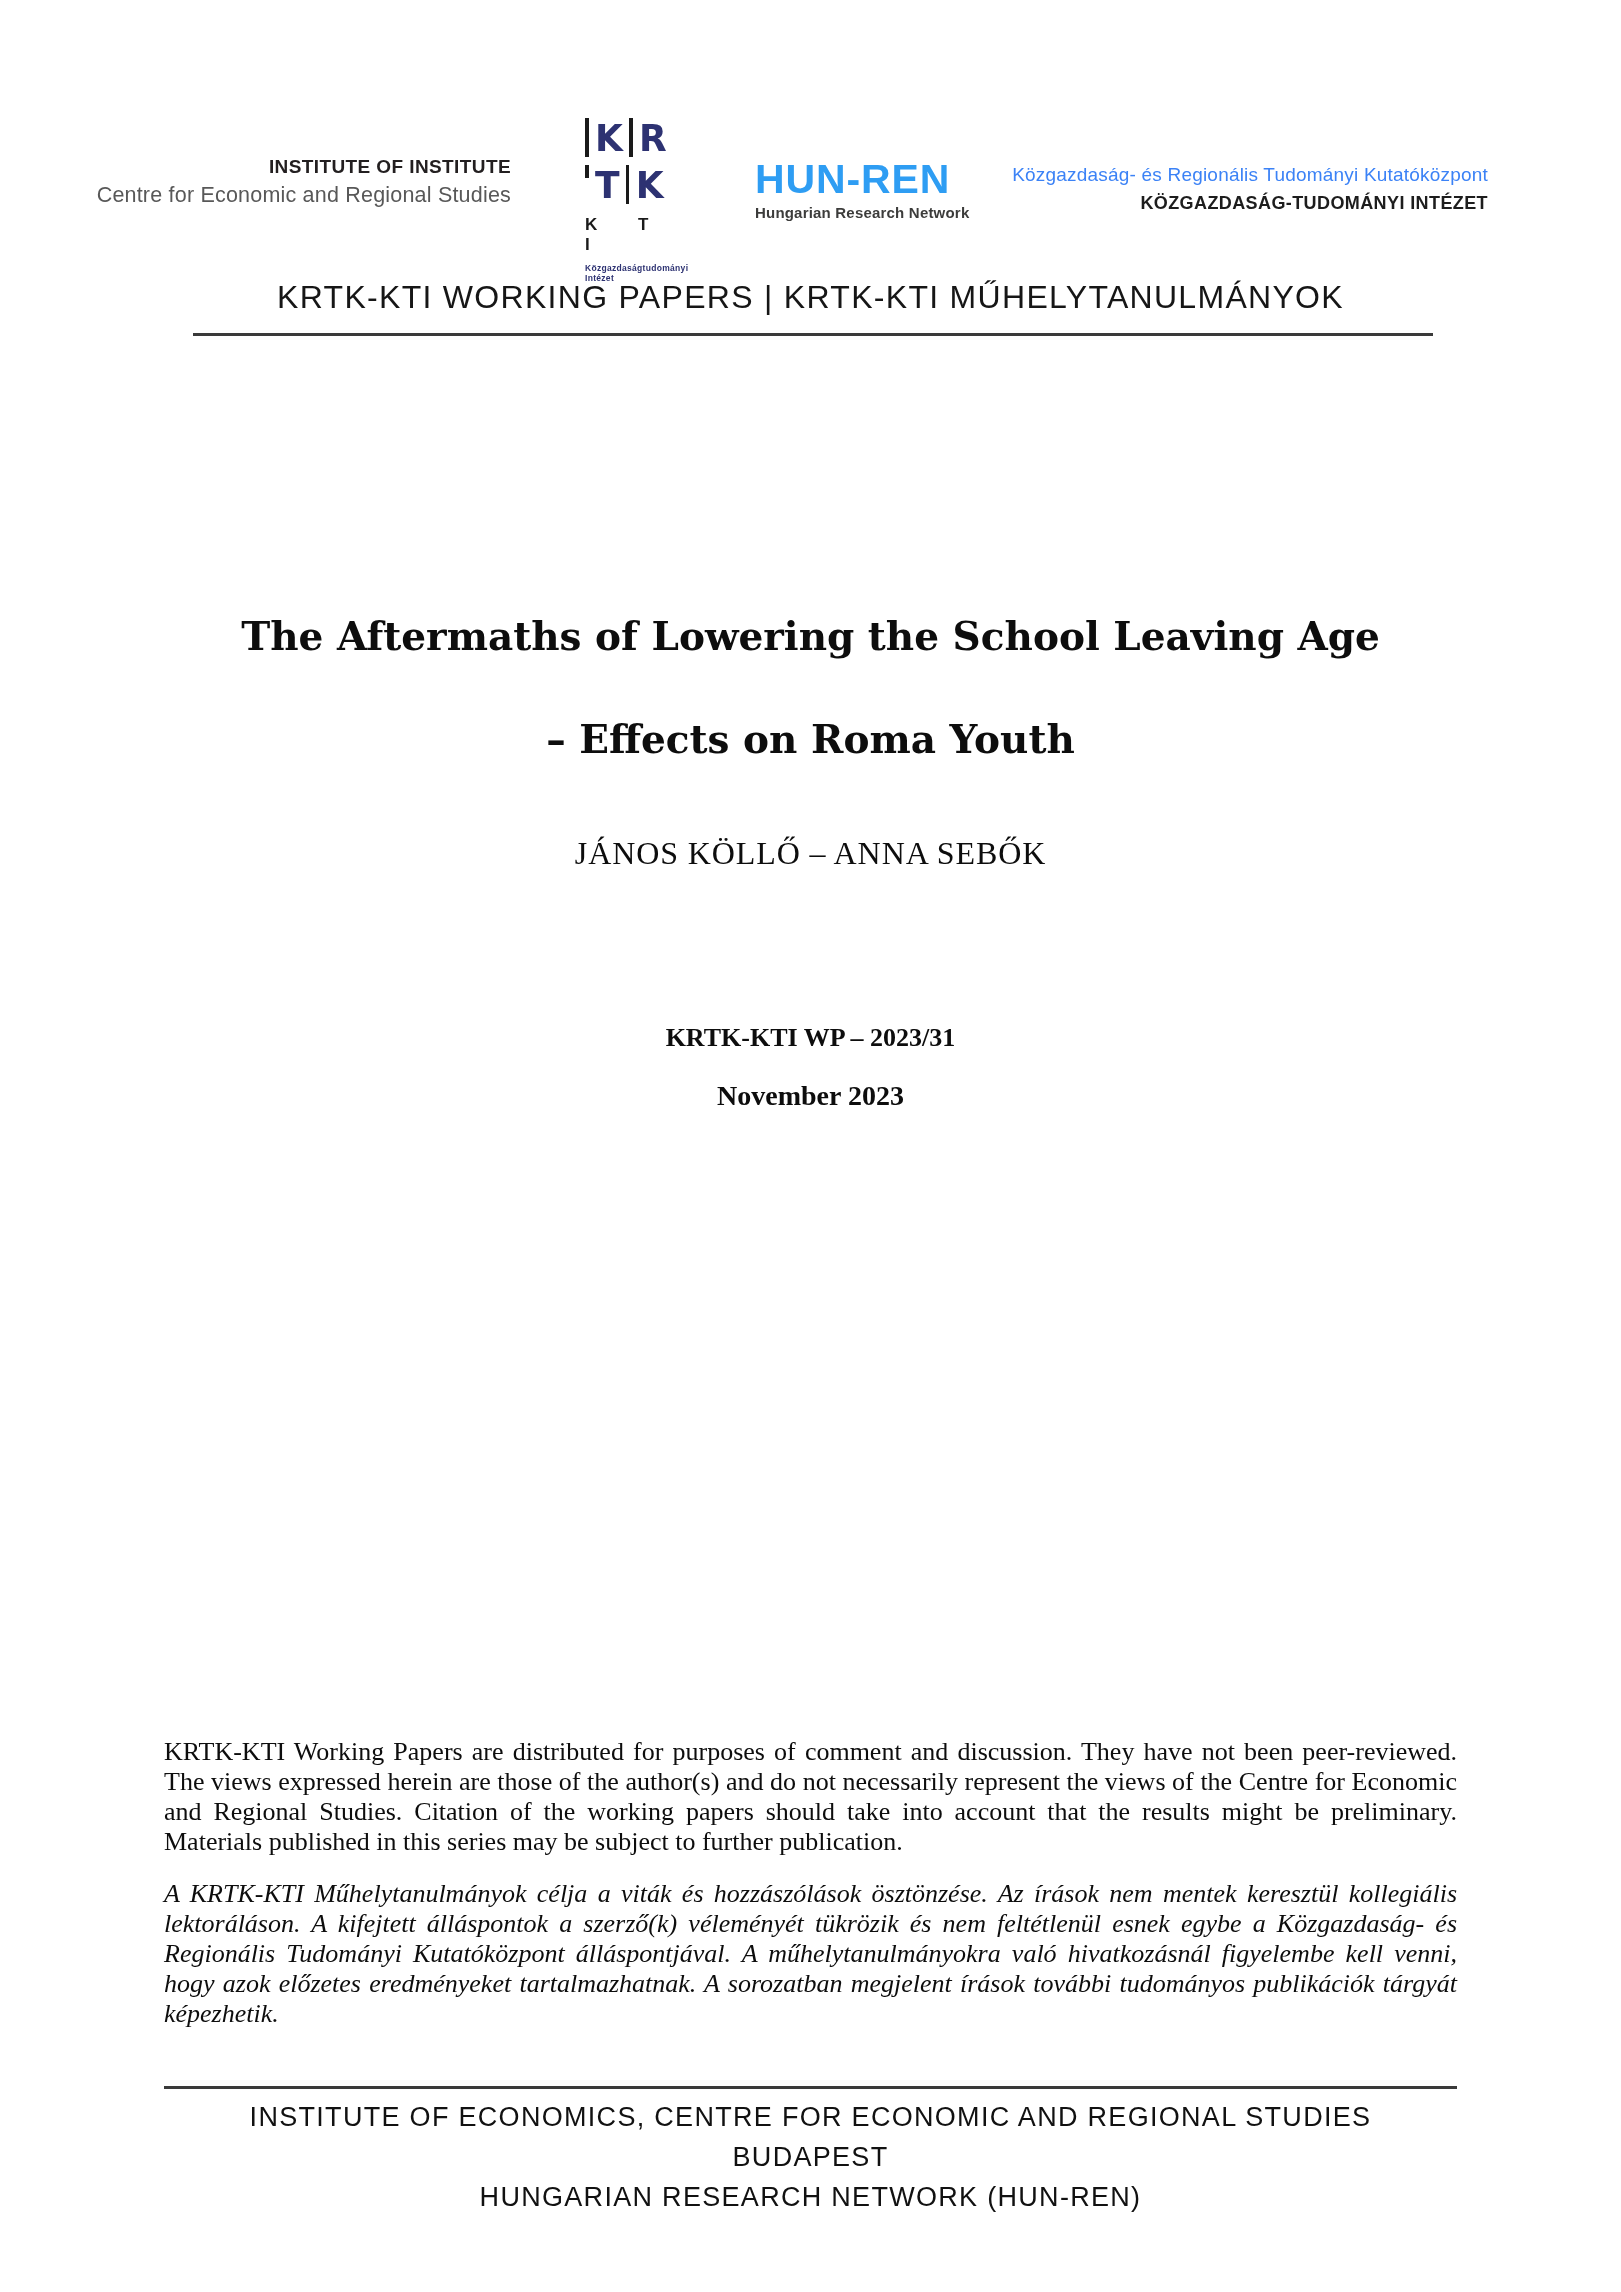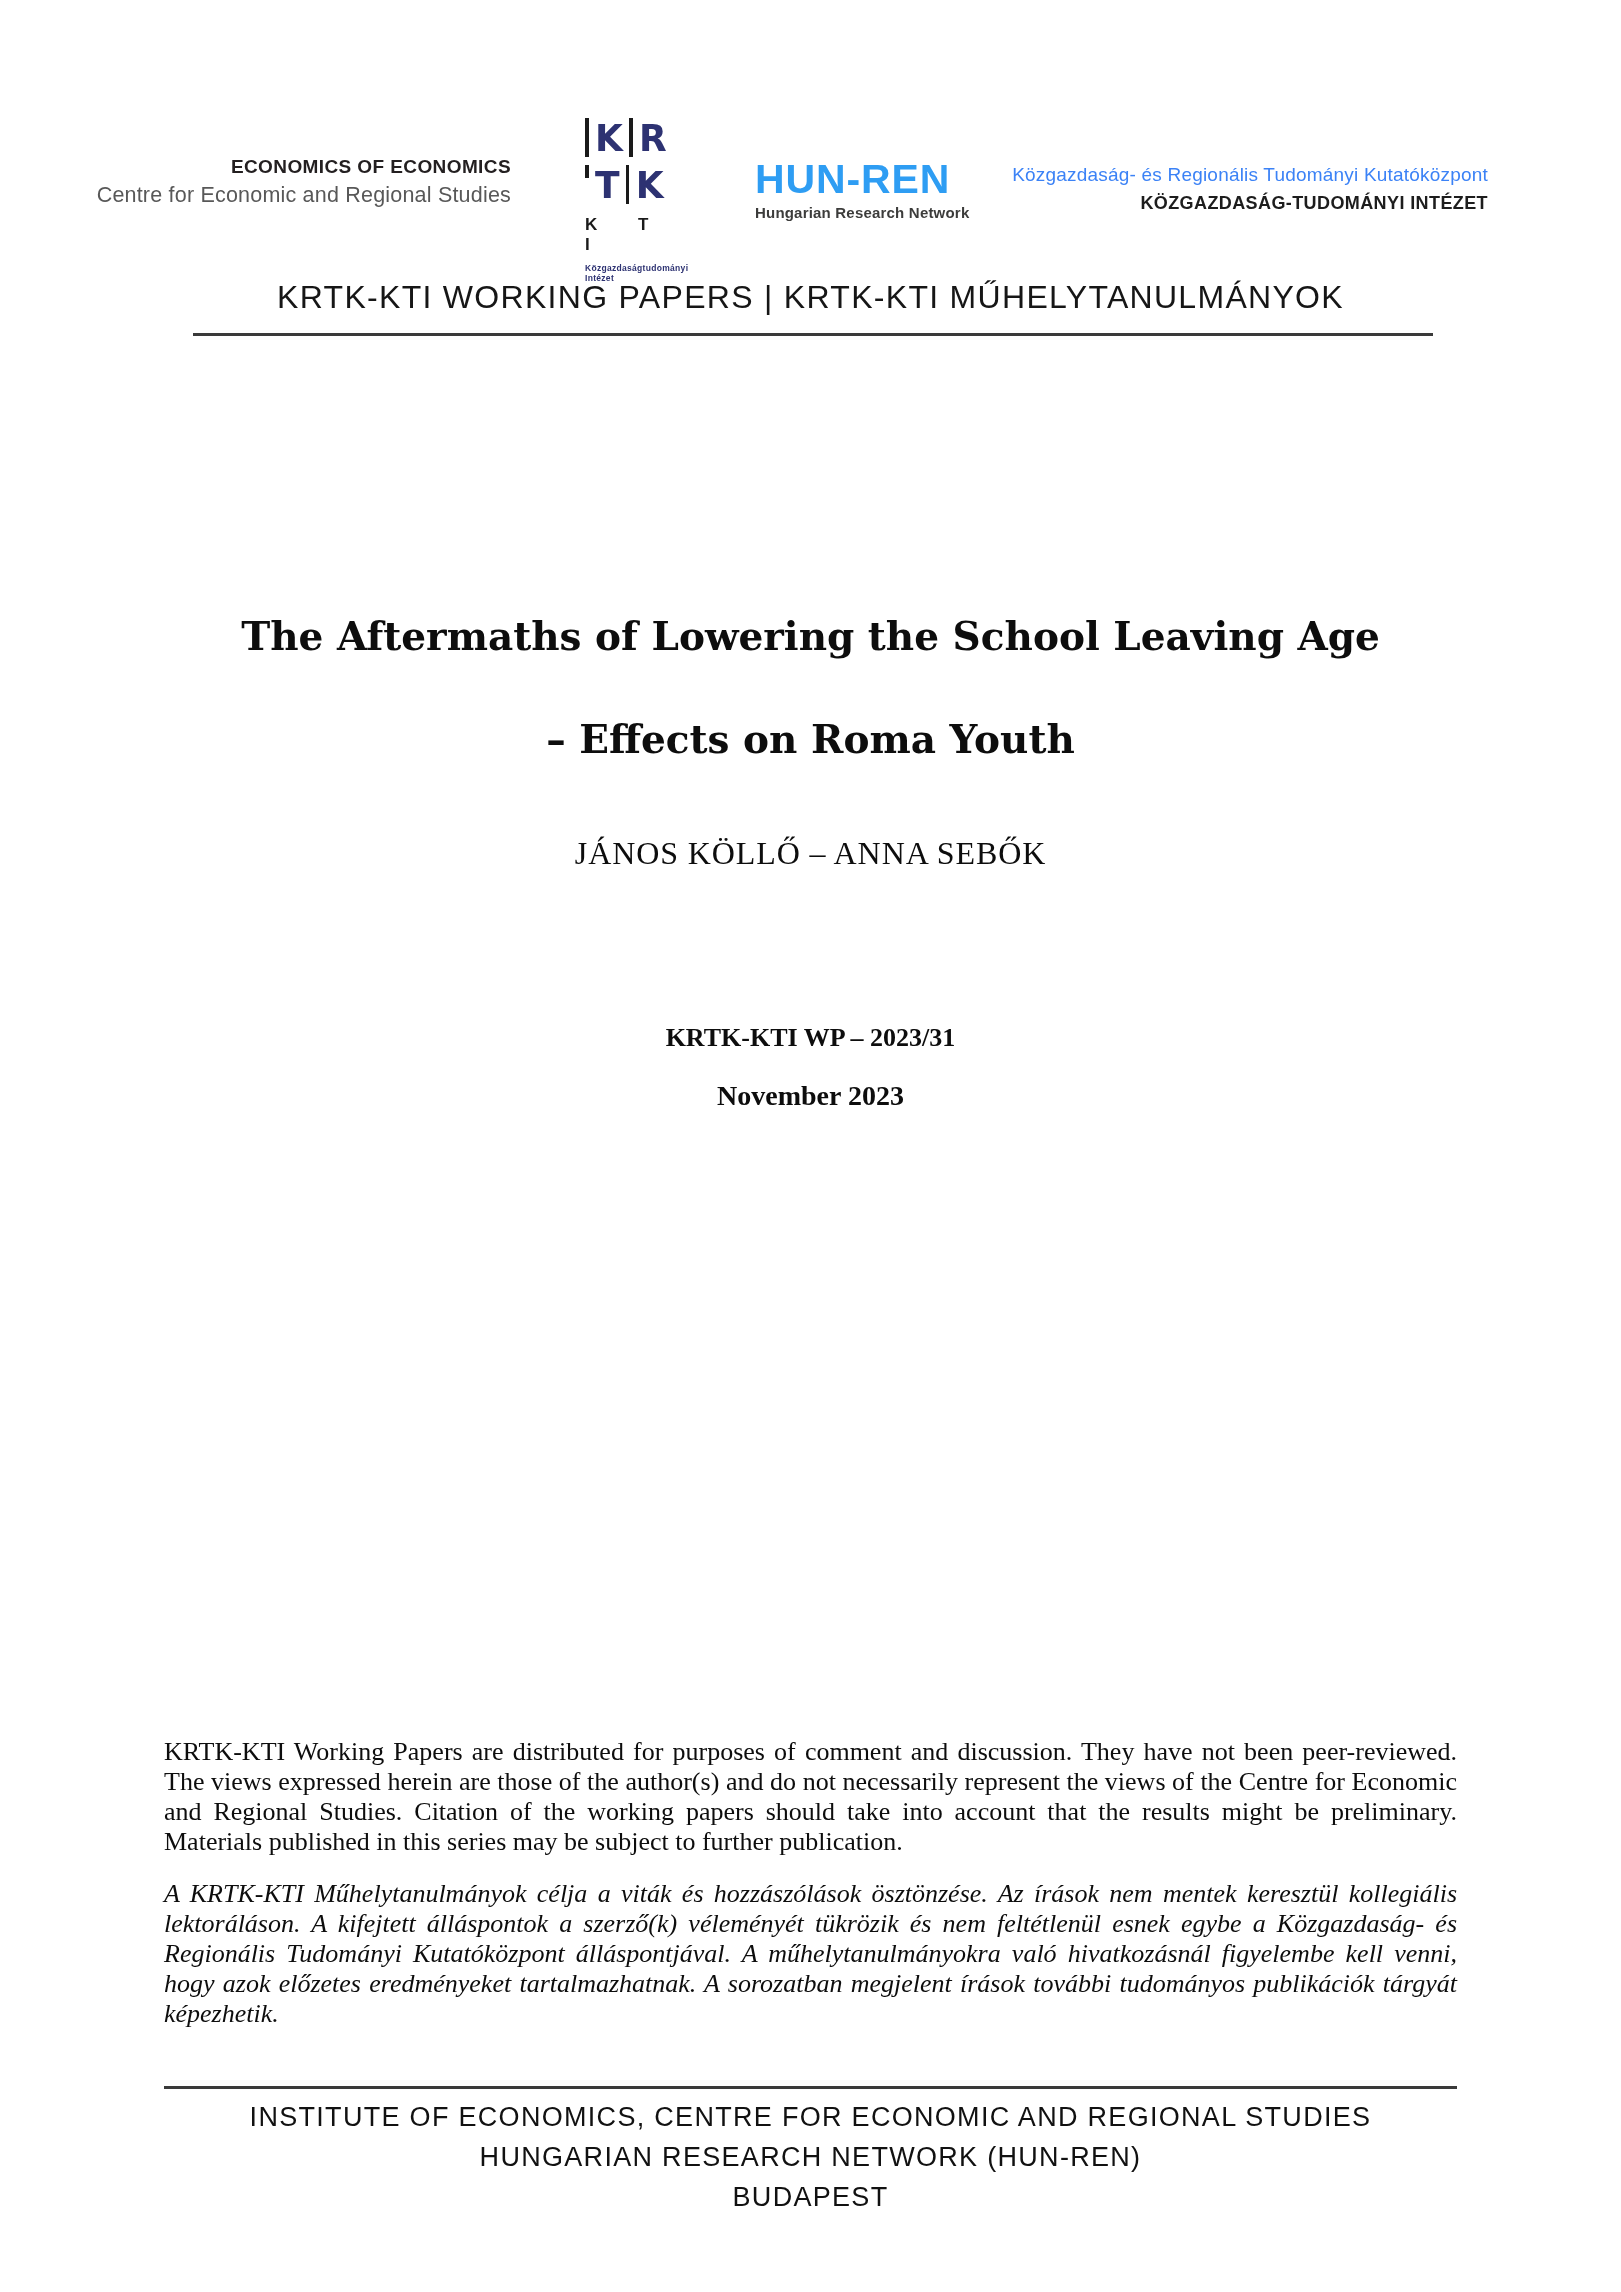--- a/index.html
+++ b/index.html
@@ -120,21 +120,21 @@
     text-align: center; font-size: 27px; color: #111111;
     letter-spacing: 1.3px; line-height: 40px;
   }
 </style>
 </head>
 <body>
 
 <div class="page">
 
   <div class="hdr-left">
-    <div class="l1">ECONOMICS OF ECONOMICS</div>
+    <div class="l1">INSTITUTE OF INSTITUTE</div>
     <div class="l2">Centre for Economic and Regional Studies</div>
   </div>
 
   <div class="krtk-logo">
     <div class="krtk-grid">
       <div class="krtk-row">
         <span class="kbar"></span>
         <span class="kletter">K</span>
         <span class="kbar"></span>
         <span class="kletter">R</span>
@@ -177,18 +177,18 @@
   <div class="wp-date">November 2023</div>
 
   <div class="disclaimer">
     <p>KRTK-KTI Working Papers are distributed for purposes of comment and discussion. They have not been peer-reviewed. The views expressed herein are those of the author(s) and do not necessarily represent the views of the Centre for Economic and Regional Studies. Citation of the working papers should take into account that the results might be preliminary. Materials published in this series may be subject to further publication.</p>
     <p>A KRTK-KTI Műhelytanulmányok célja a viták és hozzászólások ösztönzése. Az írások nem mentek keresztül kollegiális lektoráláson. A kifejtett álláspontok a szerző(k) véleményét tükrözik és nem feltétlenül esnek egybe a Közgazdaság- és Regionális Tudományi Kutatóközpont álláspontjával. A műhelytanulmányokra való hivatkozásnál figyelembe kell venni, hogy azok előzetes eredményeket tartalmazhatnak. A sorozatban megjelent írások további tudományos publikációk tárgyát képezhetik.</p>
   </div>
 
   <div class="rule-bottom"></div>
   <div class="footer">
     <div>INSTITUTE OF ECONOMICS, CENTRE FOR ECONOMIC AND REGIONAL STUDIES</div>
+    <div>BUDAPEST</div>
     <div>HUNGARIAN RESEARCH NETWORK (HUN-REN)</div>
-    <div>BUDAPEST</div>
   </div>
 
 </div>
 
 
 </body></html>

